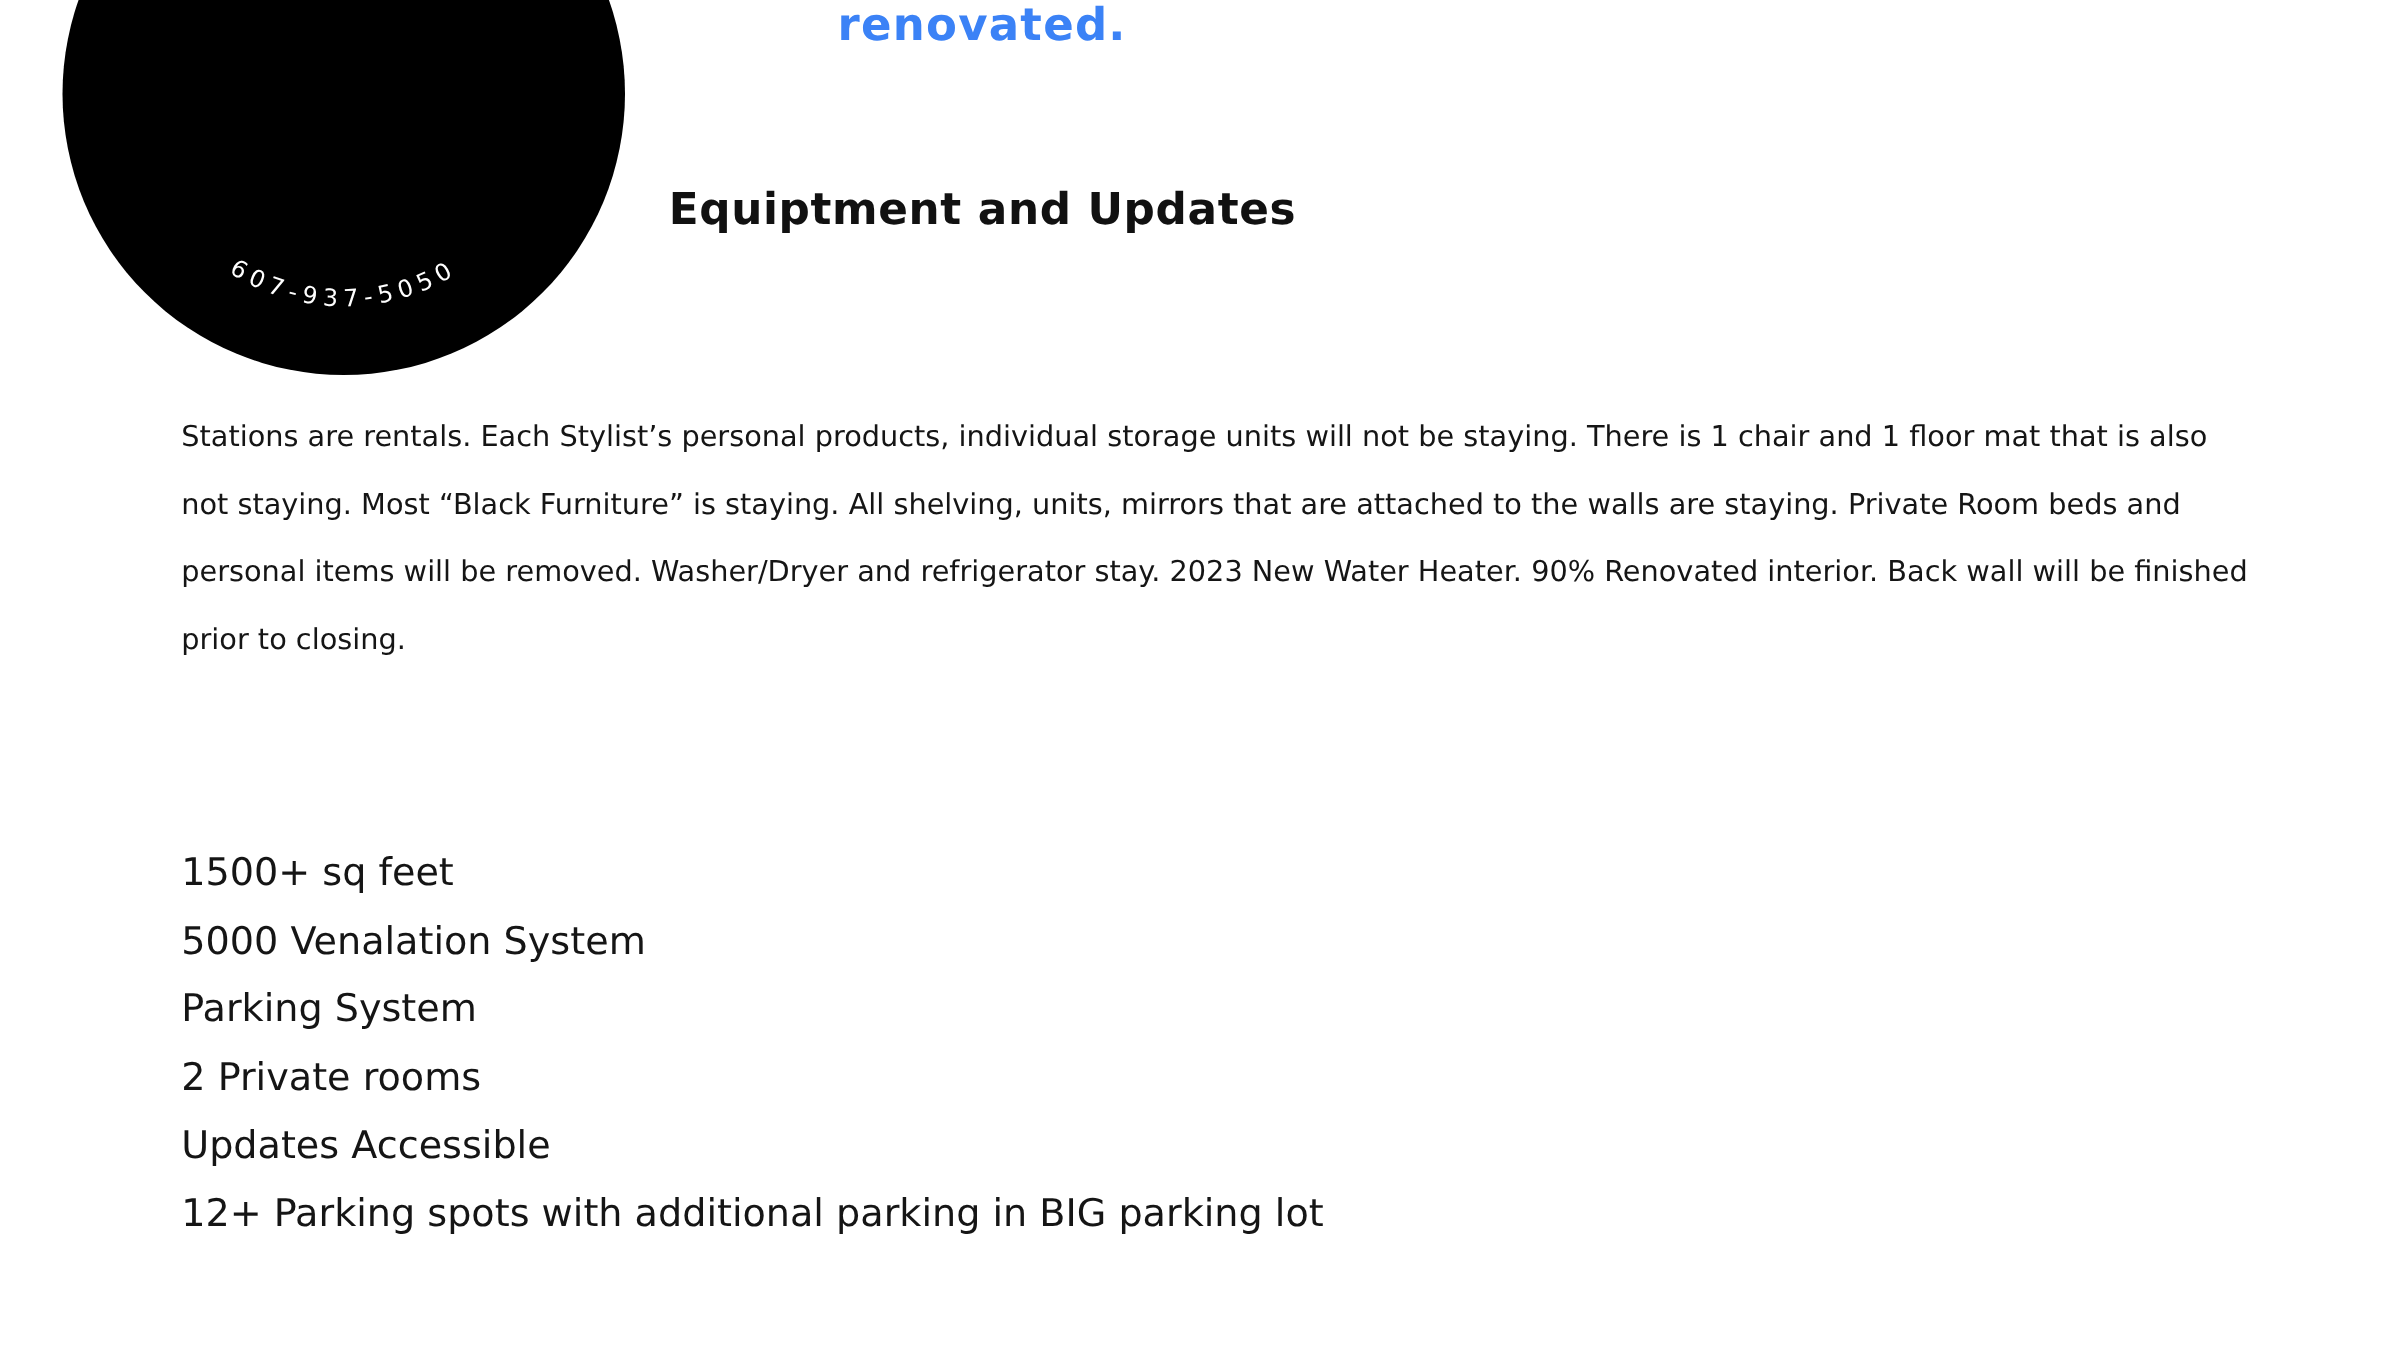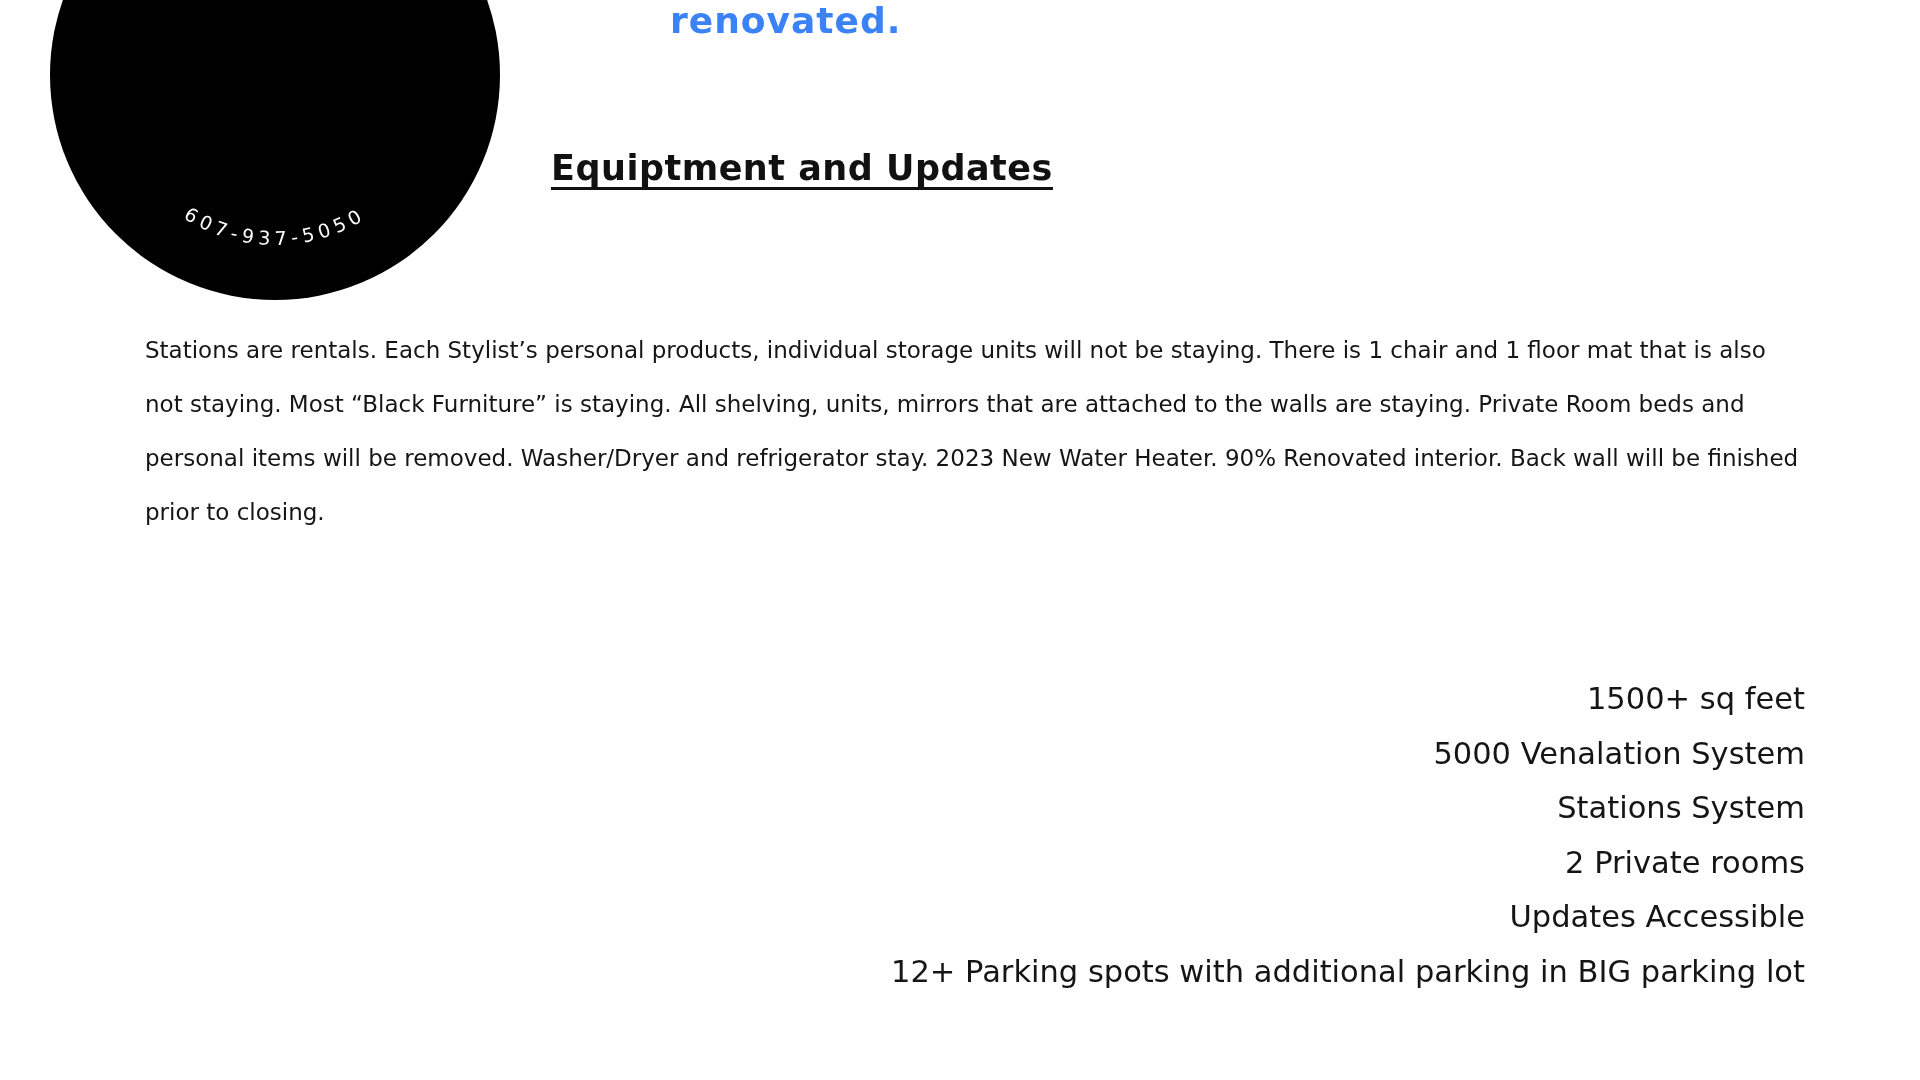--- a/index.html
+++ b/index.html
@@ -58,24 +58,22 @@
     color: #3b82f6;
   }
 
   .section-heading {
     position: absolute;
     left: 390px;
     top: 148px;
     font-size: 35px;
     font-weight: 700;
     letter-spacing: 0.5px;
-    text-decoration: underline;
     text-underline-offset: 7px;
     color: #111111;
-    margin-left: 16px;
   }
 
   .paragraph {
     position: absolute;
     left: 0px;
     top: 300px;
     width: 1660px;
     font-size: 23px;
     line-height: 54px;
     color: #151515;
@@ -88,21 +86,20 @@
     width: 1660px;
     font-size: 30.5px;
     line-height: 54.5px;
     color: #151515;
     list-style: none;
     margin: 0;
     padding: 0;
   }
   .spec-list li {
     white-space: nowrap;
-    text-align: right;
   }
 </style>
 </head>
 <body>
 
 <div class="logo-circle"></div>
 <svg class="logo-phone-arc" viewBox="0 0 450 450">
   <defs>
     <path id="arcPath" d="M 55,225 A 170,170 0 0 0 395,225" fill="none"></path>
   </defs>
@@ -115,19 +112,19 @@
 
   <div class="line-renovated">renovated.</div>
 
   <div class="section-heading">Equiptment and Updates</div>
 
   <p class="paragraph">Stations are rentals. Each Stylist’s personal products, individual storage units will not be staying. There is 1 chair and 1 floor mat that is also not staying. Most “Black Furniture” is staying.  All shelving, units, mirrors that are attached to the walls are staying.  Private Room beds and personal items will be removed.  Washer/Dryer and refrigerator stay. 2023 New Water Heater.  90% Renovated interior.  Back wall will be finished prior to closing.</p>
 
   <ul class="spec-list">
     <li>1500+ sq feet</li>
     <li>5000 Venalation System</li>
-    <li>Stations System</li>
+    <li>Parking System</li>
     <li>2 Private rooms</li>
     <li>Updates Accessible</li>
     <li>12+ Parking spots with additional parking in BIG parking lot</li>
   </ul>
 
 </div>
 
 </body></html>

